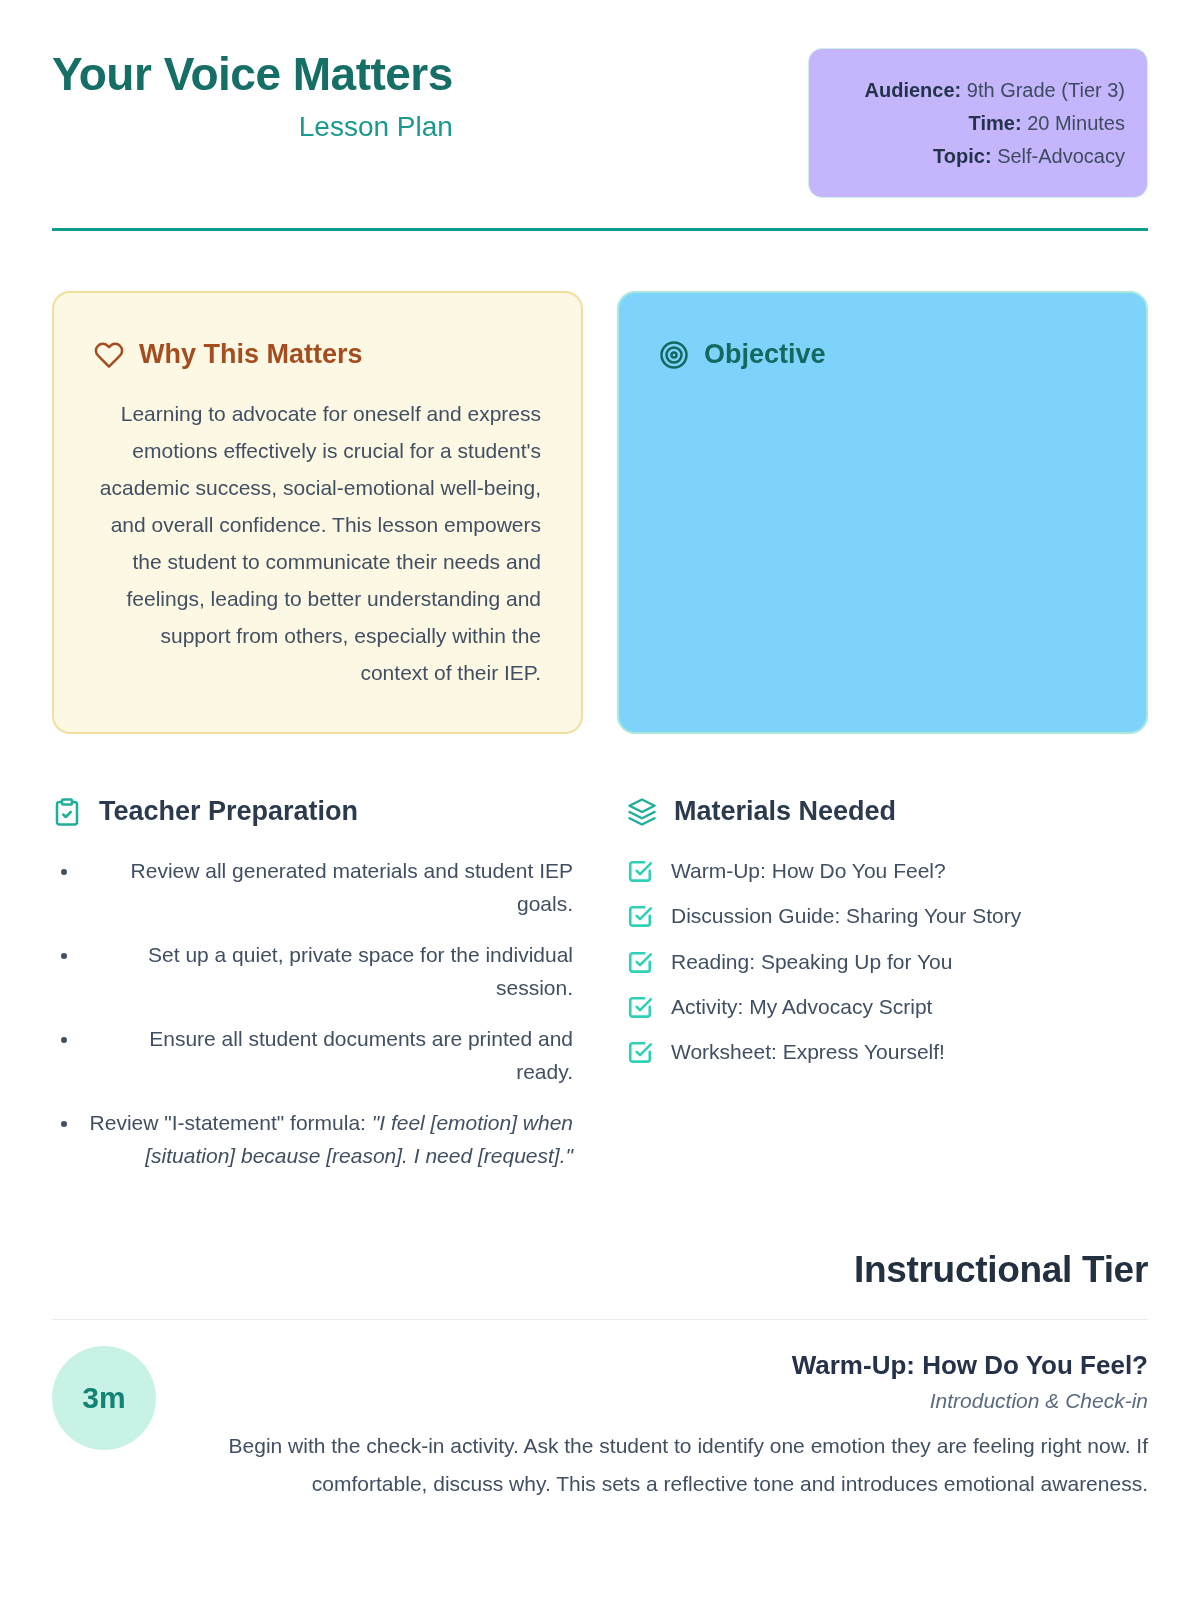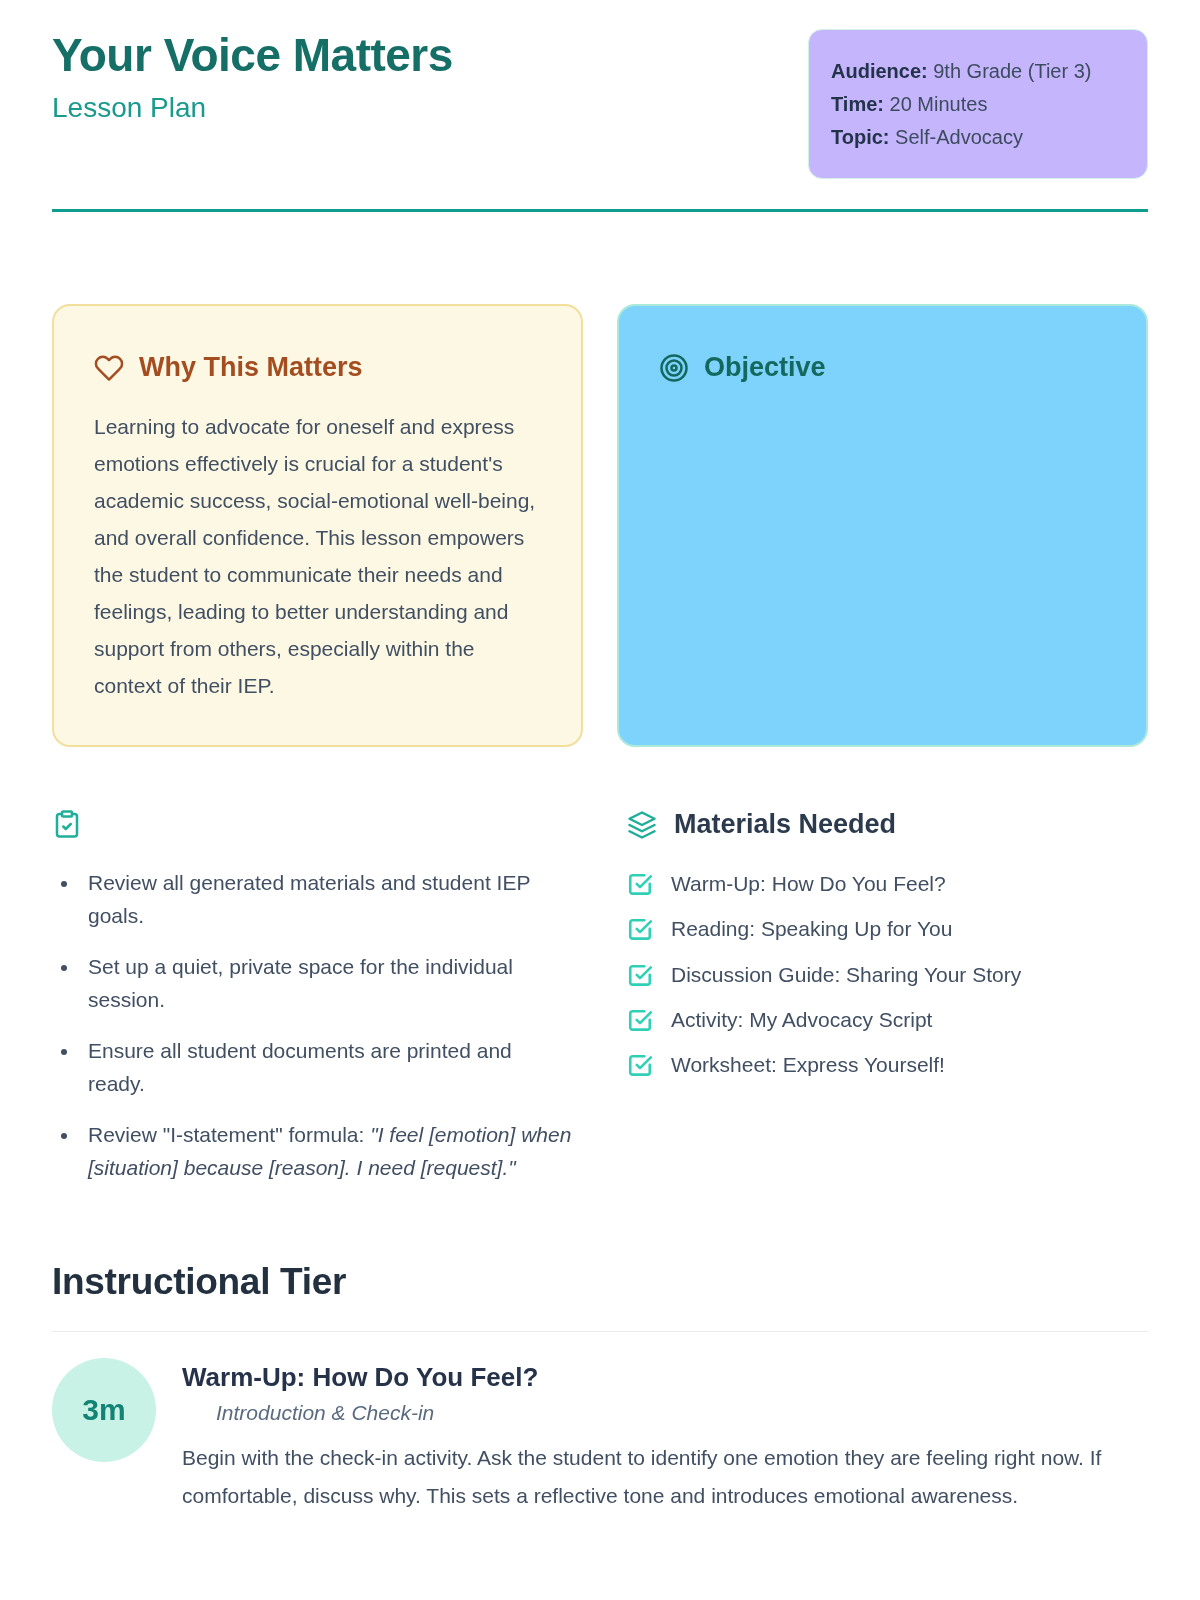--- a/index.html
+++ b/index.html
@@ -1,37 +1,37 @@
 <!DOCTYPE html>
 <html><head>
 <meta charset="utf-8">
 <style>
   * { margin: 0; padding: 0; box-sizing: border-box; }
   html, body { width: 1200px; height: 1600px; background: #ffffff; overflow: hidden; }
   body {
     font-family: "Liberation Sans", "DejaVu Sans", sans-serif;
     color: #414F63;
   }
-  .page { width: 1200px; height: 1172px; padding: 29px 52px 0 52px; }
+  .page { width: 1200px; height: 1172px; padding: 48px 52px 0 52px; text-align: right; }
 
   
   .header { display: flex; justify-content: space-between; align-items: flex-start; }
   .title {
     font-size: 46px; font-weight: 800; color: #156F66; letter-spacing: -0.5px; line-height: 1.15;
   }
   .subtitle { font-size: 28px; font-weight: 500; color: #1A9A8C; margin-top: 10px; }
   .meta-box {
     width: 340px; background: #c4b5fd; border: 1px solid #CFF2E9; border-radius: 14px;
     padding: 25px 22px; font-size: 20px; line-height: 1.64; color: #3D4B5E;
   }
   .meta-box b { color: #22334A; font-weight: 700; }
   .header-rule { height: 3px; background: #0E9C8E; border: none; margin-top: 30px; }
 
   
-  .cards { display: flex; gap: 34px; margin-top: 92px; }
+  .cards { display: flex; gap: 34px; margin-top: 60px; }
   .card { flex: 1; border-radius: 18px; padding: 46px 40px 40px 40px; }
   .card-why { background: #FDF8E4; border: 2px solid #F1DF9B; }
   .card-objective { background: #7dd3fc; border: 2px solid #ABEADB; }
   .card-head { display: flex; align-items: center; gap: 15px; font-size: 27px; font-weight: 800; }
   .card-why .card-head { color: #A44D20; }
   .card-objective .card-head { color: #14685E; }
   .card-body { margin-top: 26px; font-size: 21px; line-height: 1.76; color: #414F63; }
 
   
   .columns { display: flex; gap: 54px; margin-top: 62px; }
@@ -118,20 +118,21 @@
   <div class="columns">
     <div class="col">
       <div class="section-head">
         <span>
           <svg width="30" height="30" viewBox="0 0 24 24" fill="none" stroke="#1FAE9A" stroke-width="2" stroke-linecap="round" stroke-linejoin="round">
             <rect x="8" y="2" width="8" height="4" rx="1" ry="1"></rect>
             <path d="M16 4h2a2 2 0 0 1 2 2v14a2 2 0 0 1-2 2H6a2 2 0 0 1-2-2V6a2 2 0 0 1 2-2h2"></path>
             <path d="m9 14 2 2 4-4"></path>
           </svg>
         </span>
+        <span>Teacher Preparation</span>
       </div>
       <ul class="prep-list">
         <li>Review all generated materials and student IEP goals.</li>
         <li>Set up a quiet, private space for the individual session.</li>
         <li>Ensure all student documents are printed and ready.</li>
         <li><span>Review "I-statement" formula: </span><em>"I feel [emotion] when [situation] because [reason]. I need [request]."</em></li>
       </ul>
     </div>
 
     <div class="col">
@@ -155,30 +156,30 @@
           </span>
           <span class="material-label">Warm-Up: How Do You Feel?</span>
         </div>
         <div class="material-row">
           <span>
             <svg width="26" height="26" viewBox="0 0 24 24" fill="none" stroke="#2FD0B5" stroke-width="2.4" stroke-linecap="round" stroke-linejoin="round">
                 <path d="M9 11l3 3L22 4"></path>
                 <path d="M21 11v7a2 2 0 0 1-2 2H5a2 2 0 0 1-2-2V5a2 2 0 0 1 2-2h11"></path>
               </svg>
           </span>
+          <span class="material-label">Discussion Guide: Sharing Your Story</span>
+        </div>
+        <div class="material-row">
+          <span>
+            <svg width="26" height="26" viewBox="0 0 24 24" fill="none" stroke="#2FD0B5" stroke-width="2.4" stroke-linecap="round" stroke-linejoin="round">
+                <path d="M9 11l3 3L22 4"></path>
+                <path d="M21 11v7a2 2 0 0 1-2 2H5a2 2 0 0 1-2-2V5a2 2 0 0 1 2-2h11"></path>
+              </svg>
+          </span>
           <span class="material-label">Reading: Speaking Up for You</span>
-        </div>
-        <div class="material-row">
-          <span>
-            <svg width="26" height="26" viewBox="0 0 24 24" fill="none" stroke="#2FD0B5" stroke-width="2.4" stroke-linecap="round" stroke-linejoin="round">
-                <path d="M9 11l3 3L22 4"></path>
-                <path d="M21 11v7a2 2 0 0 1-2 2H5a2 2 0 0 1-2-2V5a2 2 0 0 1 2-2h11"></path>
-              </svg>
-          </span>
-          <span class="material-label">Discussion Guide: Sharing Your Story</span>
         </div>
         <div class="material-row">
           <span>
             <svg width="26" height="26" viewBox="0 0 24 24" fill="none" stroke="#2FD0B5" stroke-width="2.4" stroke-linecap="round" stroke-linejoin="round">
                 <path d="M9 11l3 3L22 4"></path>
                 <path d="M21 11v7a2 2 0 0 1-2 2H5a2 2 0 0 1-2-2V5a2 2 0 0 1 2-2h11"></path>
               </svg>
           </span>
           <span class="material-label">Activity: My Advocacy Script</span>
         </div>

